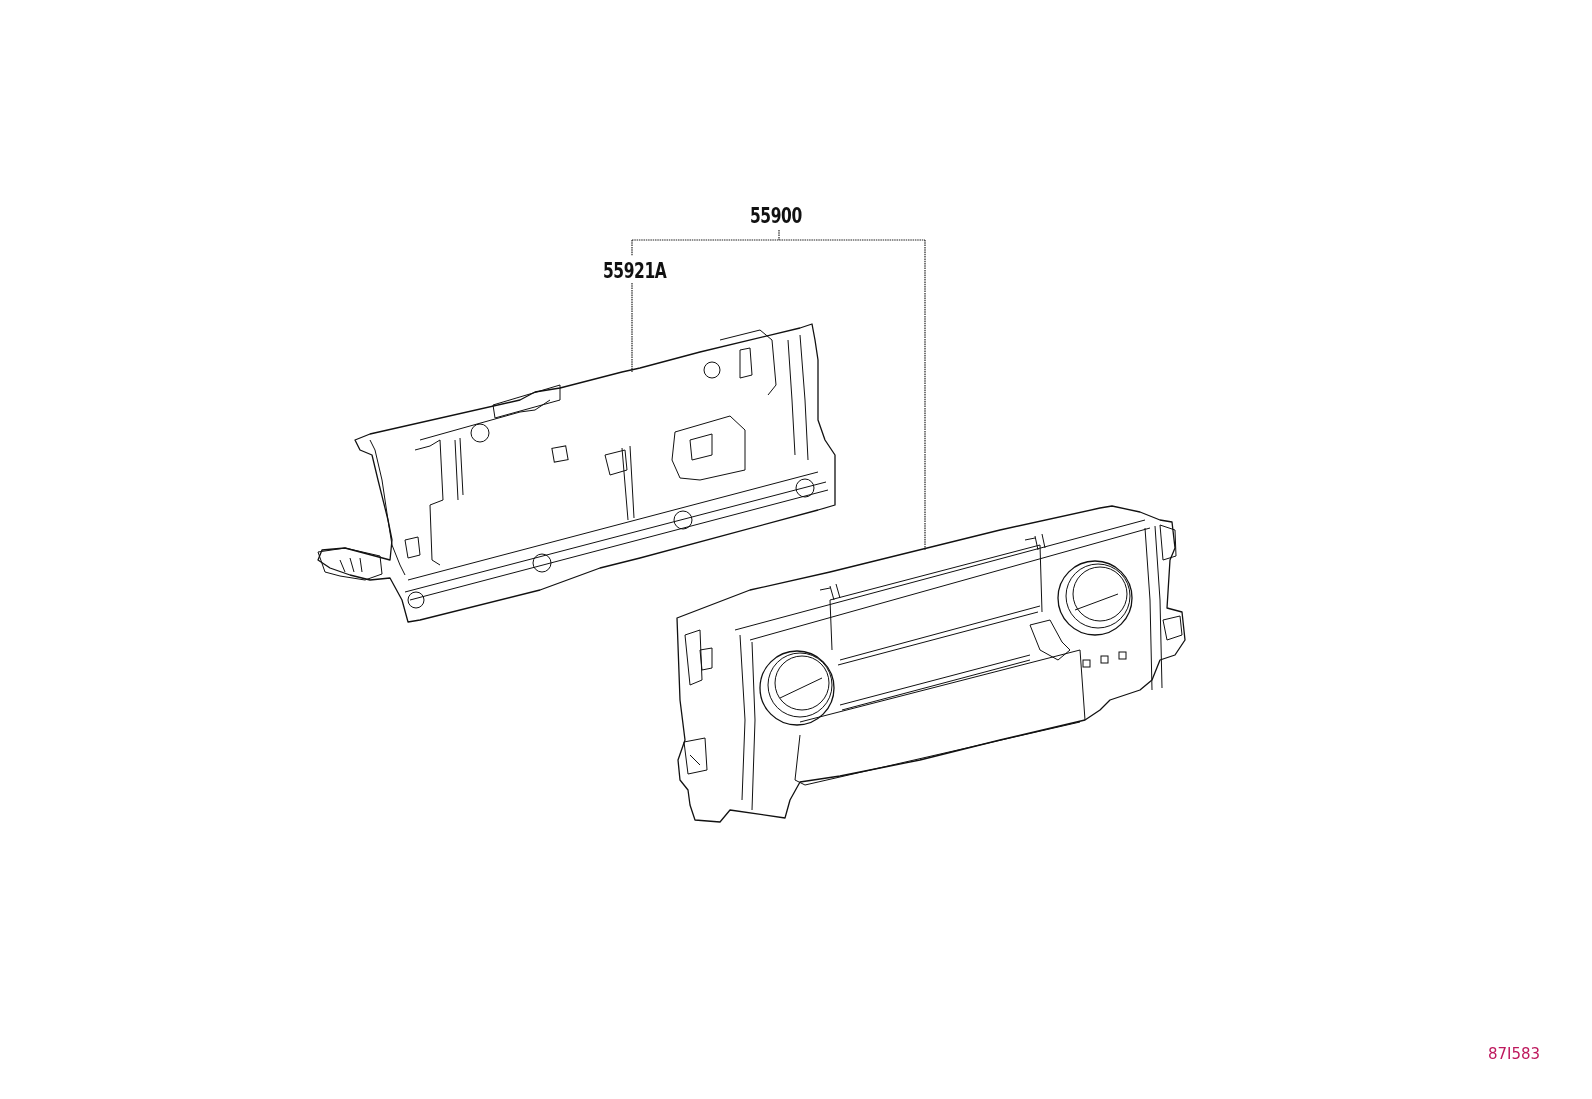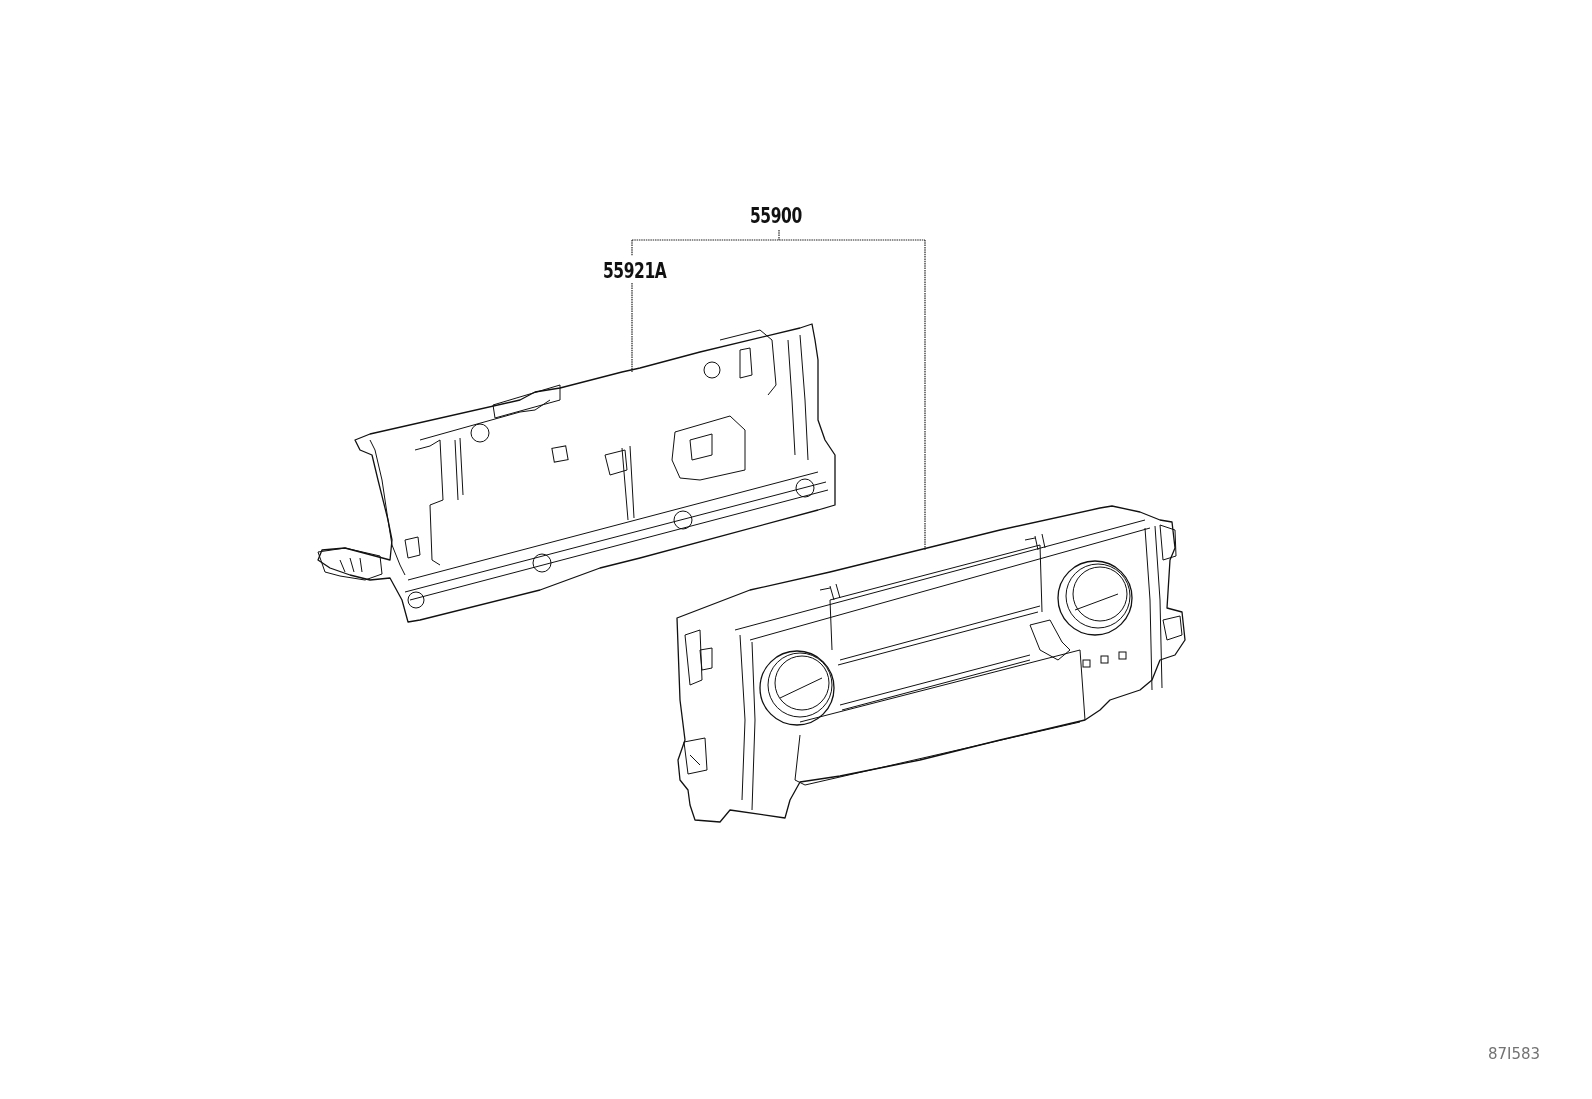--- a/index.html
+++ b/index.html
@@ -1,19 +1,19 @@
 <!DOCTYPE html>
 <html><head>
   <meta charset="utf-8">
   <style>
     html, body { margin: 0; padding: 0; background: #ffffff; }
     body { width: 1592px; height: 1099px; position: relative; overflow: hidden; font-family: "DejaVu Sans", sans-serif; }
     .canvas { position: absolute; left: 0; top: 0; width: 1592px; height: 1069px; }
     .label { position: absolute; font-family: "DejaVu Sans Condensed", "DejaVu Sans", sans-serif; font-size: 21px; font-weight: bold; color: #111; letter-spacing: -0.5px; transform: scaleX(0.82); transform-origin: left top; cursor: pointer; }
-    .ref { position: absolute; font-family: "DejaVu Sans", sans-serif; font-size: 15px; color: #737373; }
+    .ref { position: absolute; font-family: "DejaVu Sans", sans-serif; font-size: 15px; color: #be185d; }
     svg .ln { fill: none; stroke: #111; stroke-width: 1.3; stroke-linejoin: round; stroke-linecap: round; }
     svg .thin { fill: none; stroke: #111; stroke-width: 1; }
     svg .leader { fill: none; stroke: #222; stroke-width: 1.2; stroke-dasharray: 1.5 0.8; }
   </style>
 </head>
 <body>
 
 <div class="canvas">
   <svg width="1592" height="1099" viewBox="0 0 1592 1099">
 

